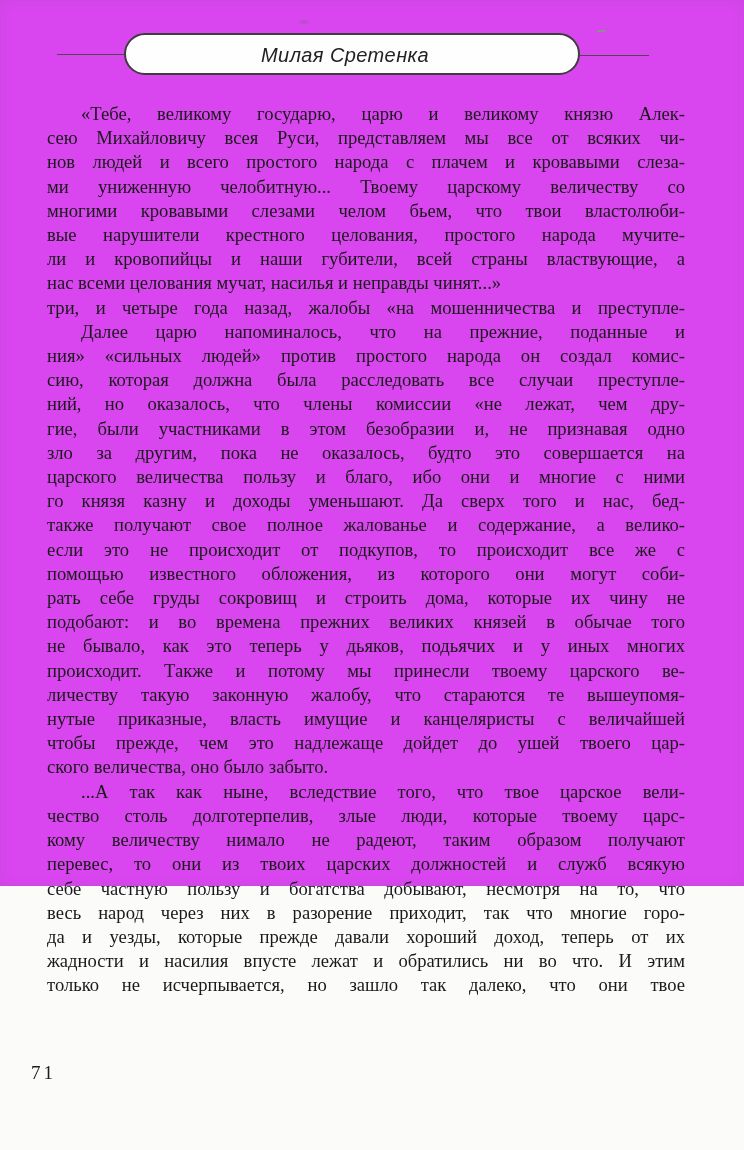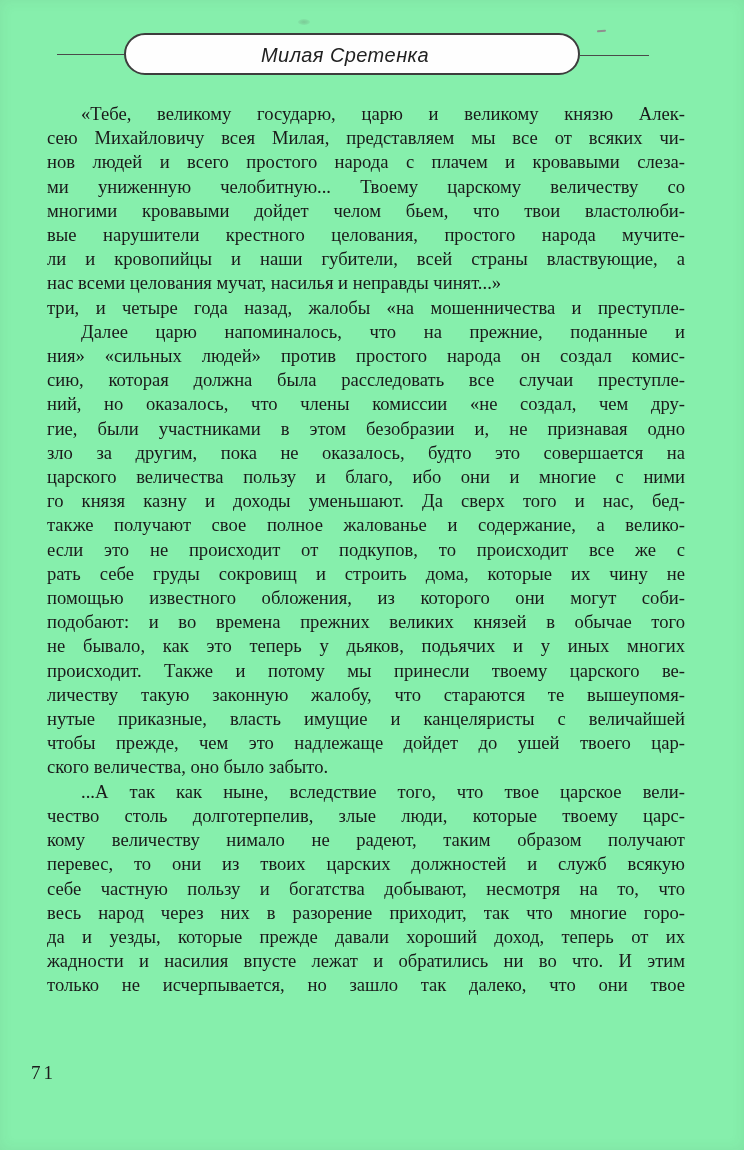--- a/index.html
+++ b/index.html
@@ -4,22 +4,22 @@
 <style>
   html, body { margin: 0; padding: 0; }
   body {
     width: 744px; height: 1150px;
     background: #fbfbfa;
     font-family: "Liberation Serif", serif;
     overflow: hidden;
   }
   .page {
     position: relative;
-    width: 744px; height: 1150px;
-    background: #86efac;
+    width: 744px; height: 886px;
+    background: #d946ef;
     box-shadow: inset 0 0 14px rgba(60,60,55,0.07);
   }
 
   
   .banner {
     position: absolute;
     left: 124px; top: 33px;
     width: 452px; height: 38px;
     border: 2px solid #3d3d3d;
     border-radius: 22px;
@@ -89,40 +89,40 @@
     <div class="banner">
       <span class="title">Милая Сретенка</span>
     </div>
     <div class="rule rule-right"></div>
     <div class="speck-dash"></div>
     <div class="speck-smudge"></div>
   </div>
 
   <div class="body-text" id="body-text">
       <div class="line indent">«Тебе, великому государю, царю и великому князю Алек-</div>
-      <div class="line">сею Михайловичу всея Милая, представляем мы все от всяких чи-</div>
+      <div class="line">сею Михайловичу всея Руси, представляем мы все от всяких чи-</div>
       <div class="line">нов людей и всего простого народа с плачем и кровавыми слеза-</div>
       <div class="line">ми униженную челобитную... Твоему царскому величеству со</div>
-      <div class="line">многими кровавыми дойдет челом бьем, что твои властолюби-</div>
+      <div class="line">многими кровавыми слезами челом бьем, что твои властолюби-</div>
       <div class="line">вые нарушители крестного целования, простого народа мучите-</div>
       <div class="line">ли и кровопийцы и наши губители, всей страны властвующие, а</div>
       <div class="line para-end">нас всеми целования мучат, насилья и неправды чинят...»</div>
       <div class="line">три, и четыре года назад, жалобы «на мошенничества и преступле-</div>
       <div class="line indent">Далее царю напоминалось, что на прежние, поданные и</div>
       <div class="line">ния» «сильных людей» против простого народа он создал комис-</div>
       <div class="line">сию, которая должна была расследовать все случаи преступле-</div>
-      <div class="line">ний, но оказалось, что члены комиссии «не создал, чем дру-</div>
+      <div class="line">ний, но оказалось, что члены комиссии «не лежат, чем дру-</div>
       <div class="line">гие, были участниками в этом безобразии и, не признавая одно</div>
       <div class="line">зло за другим, пока не оказалось, будто это совершается на</div>
       <div class="line">царского величества пользу и благо, ибо они и многие с ними</div>
       <div class="line">го князя казну и доходы уменьшают. Да сверх того и нас, бед-</div>
       <div class="line">также получают свое полное жалованье и содержание, а велико-</div>
       <div class="line">если это не происходит от подкупов, то происходит все же с</div>
+      <div class="line">помощью известного обложения, из которого они могут соби-</div>
       <div class="line">рать себе груды сокровищ и строить дома, которые их чину не</div>
-      <div class="line">помощью известного обложения, из которого они могут соби-</div>
       <div class="line">подобают: и во времена прежних великих князей в обычае того</div>
       <div class="line">не бывало, как это теперь у дьяков, подьячих и у иных многих</div>
       <div class="line">происходит. Также и потому мы принесли твоему царского ве-</div>
       <div class="line">личеству такую законную жалобу, что стараются те вышеупомя-</div>
       <div class="line">нутые приказные, власть имущие и канцеляристы с величайшей</div>
       <div class="line">чтобы прежде, чем это надлежаще дойдет до ушей твоего цар-</div>
       <div class="line para-end">ского величества, оно было забыто.</div>
       <div class="line indent">...А так как ныне, вследствие того, что твое царское вели-</div>
       <div class="line">чество столь долготерпелив, злые люди, которые твоему царс-</div>
       <div class="line">кому величеству нимало не радеют, таким образом получают</div>

